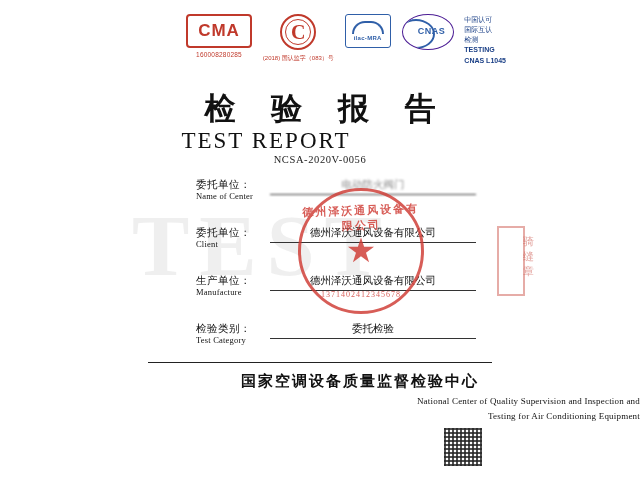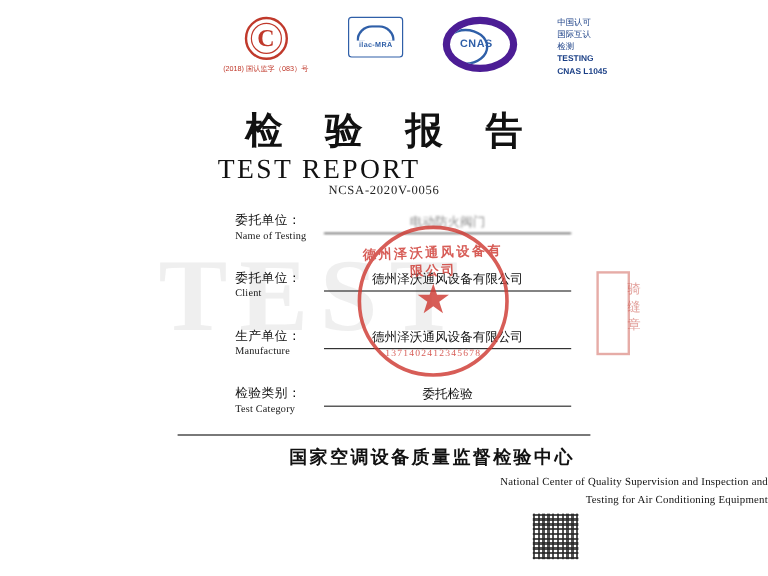--- a/index.html
+++ b/index.html
@@ -118,24 +118,24 @@
     font-size: 6px;
     font-weight: bold;
     letter-spacing: 0.3px;
   }
 
   
   .cnas-oval {
     width: 50px;
     height: 34px;
     border-radius: 50%;
-    border: 6px solid #4c1d95;
+    border: 1px solid #4c1d95;
     display: flex;
     align-items: center;
-    justify-content: flex-start;
+    justify-content: center;
     position: relative;
     overflow: hidden;
   }
   .cnas-oval::before {
     content: "";
     position: absolute;
     left: -6px;
     top: 4px;
     width: 34px;
     height: 26px;
@@ -372,20 +372,24 @@
     opacity: 0.85;
   }
 </style>
 </head>
 <body>
 
 <div class="page">
 
   <div class="marks">
 
+    <div class="mark">
+      <div class="cma-box">CMA</div>
+      <div class="cma-num">160008280285</div>
+    </div>
 
     <div class="mark">
       <div class="cal-circle">C</div>
       <div class="cal-num">(2018) 国认监字（083）号</div>
     </div>
 
     <div class="mark">
       <div class="ilac-box">
         <div class="ilac-arc"></div>
         <div class="ilac-text">ilac-MRA</div>
@@ -411,21 +415,21 @@
   <div class="title-en">TEST REPORT</div>
   <div class="report-no">NCSA-2020V-0056</div>
 
   <div class="watermark">TEST</div>
 
   <div class="fields">
 
     <div class="field-row">
       <div class="field-label">
         <span class="cn">委托单位：</span>
-        <span class="en">Name of Testing</span>
+        <span class="en">Name of Center</span>
       </div>
       <div class="field-value blurred">电动防火阀门</div>
     </div>
 
     <div class="field-row">
       <div class="field-label">
         <span class="cn">委托单位：</span>
         <span class="en">Client</span>
       </div>
       <div class="field-value">德州泽沃通风设备有限公司</div>

